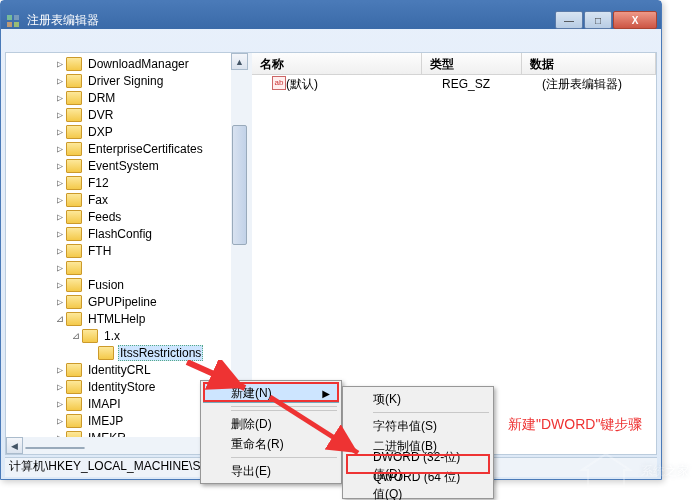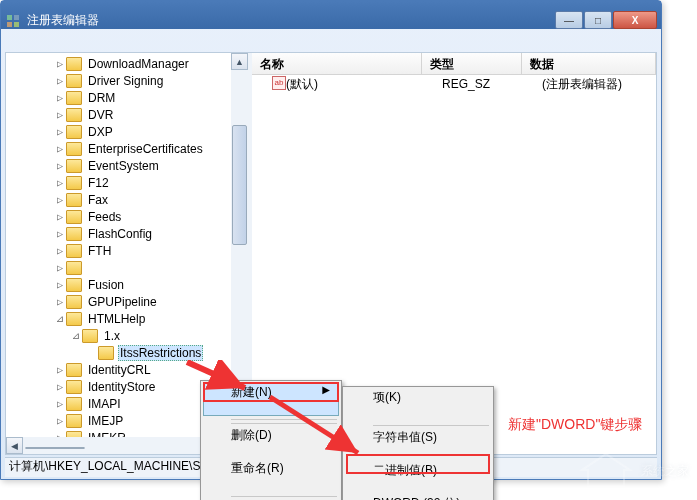--- a/index.html
+++ b/index.html
@@ -25,21 +25,21 @@
 .cell.name{width:170px}.cell.type{width:100px}.cell.data{flex:1}
 .abicon{width:14px;height:14px;border:1px solid #c66;display:flex;align-items:center;justify-content:center;font-size:8px;color:#c33;background:#fee}
 .node{display:flex;align-items:center;height:17px;white-space:nowrap}
 .indent{display:inline-block;width:16px}
 .exp{width:12px;height:12px;display:inline-flex;align-items:center;justify-content:center;cursor:default;font-size:10px;color:#666;font-family:monospace}
 .fold{width:16px;height:14px;background:linear-gradient(#fde89a,#f4c94a);border:1px solid #cc9a2a;border-radius:1px;margin-right:4px}
 .nlabel{padding:0 2px}
 .nlabel.sel{background:#cde5ff;border:1px dotted #5a8;padding:0 1px}
 .statusbar{position:absolute;bottom:2px;left:4px;right:4px;height:20px;background:#eef3f9;display:flex;align-items:flex-start;padding:0 4px;border-top:1px solid #bcd}
 .ctxmenu{position:absolute;background:#f0f0f0;border:1px solid #979797;box-shadow:2px 2px 4px rgba(0,0,0,.3);padding:2px}
-.ctxmenu .mi{height:33px;display:flex;align-items:flex-start;padding:0 24px 0 28px;cursor:default;position:relative}
+.ctxmenu .mi{height:20px;display:flex;align-items:center;padding:0 24px 0 28px;cursor:default;position:relative}
 .ctxmenu .mi:hover,.ctxmenu .mi.hi{background:#cde5ff;border:1px solid #7ab;padding:0 23px 0 27px}
 .ctxmenu .mi .arrow{position:absolute;right:8px;font-size:10px}
 .ctxmenu .sep{height:1px;background:#c8c8c8;margin:3px 2px 3px 28px}
 .ctx1{top:380px;left:200px;width:142px}
 .ctx2{top:386px;left:342px;width:152px}
 .hilite{position:absolute;border:2px solid #e33;pointer-events:none}
 .anno{position:absolute;color:#e33;font-size:14px}
 .redarrow{position:absolute;pointer-events:none}
 .watermark{position:absolute;right:8px;bottom:10px;opacity:.25;color:#fff;font-size:18px;text-shadow:0 0 4px #89a}
 .scrollbtn{width:17px;height:17px;background:linear-gradient(#f4f6fa,#dbe3ee);border:1px solid #abc;display:flex;align-items:center;justify-content:center;font-size:9px;color:#456}

